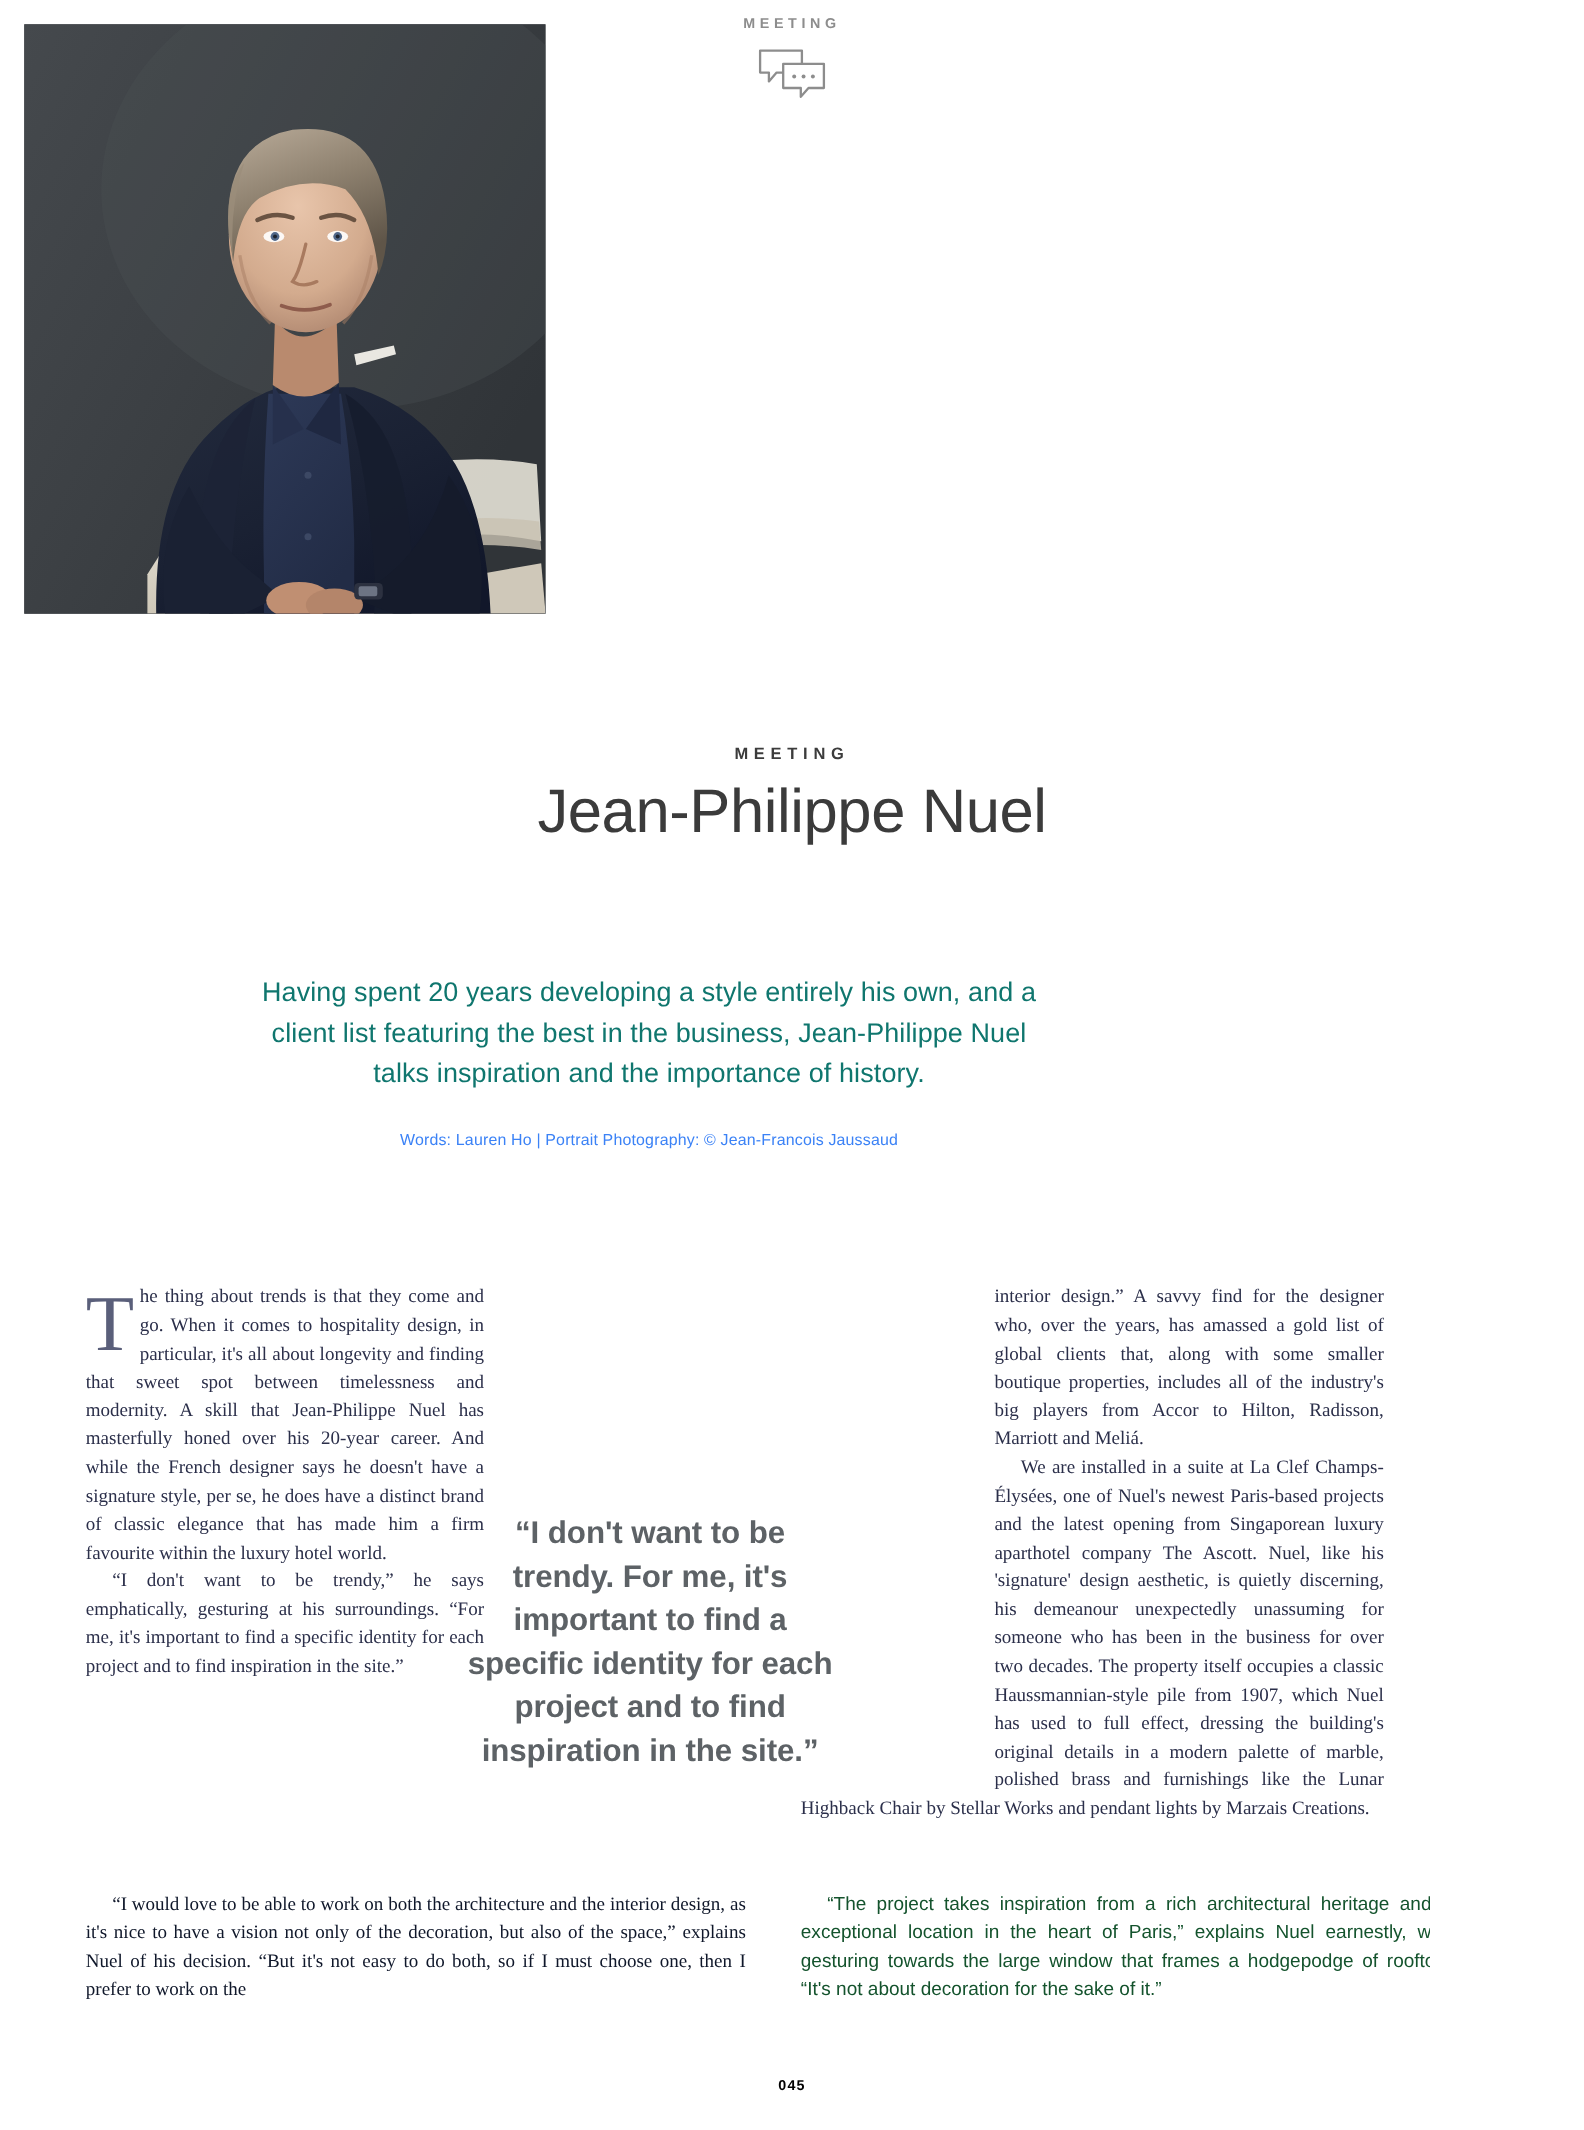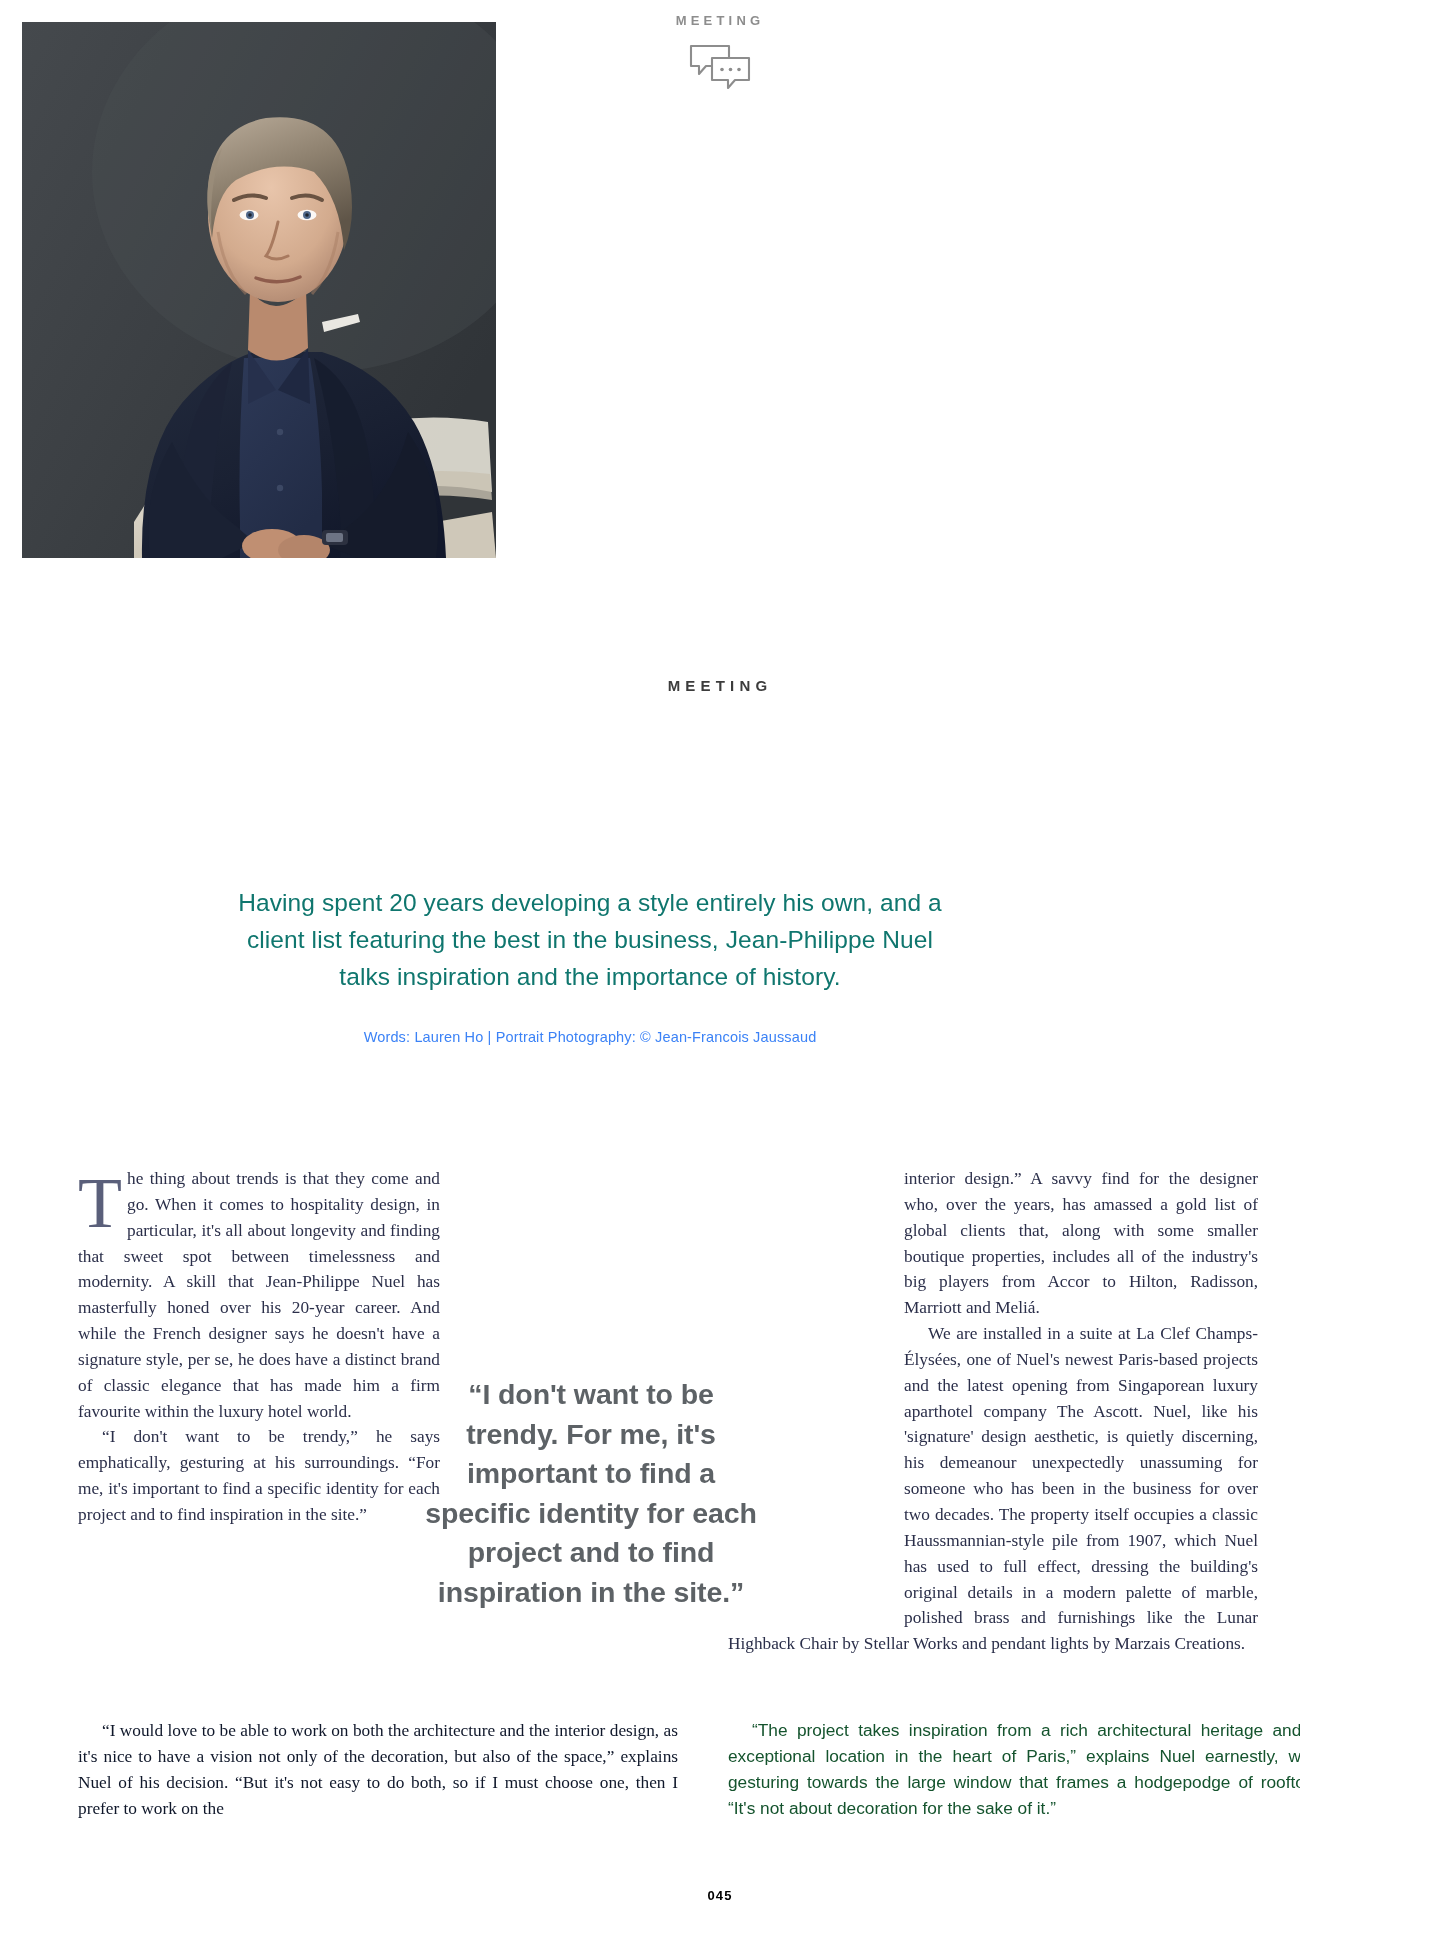--- a/index.html
+++ b/index.html
@@ -301,20 +301,21 @@
       <ellipse cx="250" cy="524" rx="30" ry="17" fill="#c08f72"></ellipse>
       <ellipse cx="282" cy="528" rx="26" ry="15" fill="#b4856a"></ellipse>
 
       <rect x="300" y="508" width="26" height="15" rx="4" fill="#2c3140"></rect>
       <rect x="304" y="511" width="17" height="9" rx="2" fill="#6d7484"></rect>
     </svg>
   </div>
 
   <div class="title-block">
     <div class="title-kicker">MEETING</div>
+    <div class="title-main">Jean-Philippe Nuel</div>
   </div>
 
   <div class="standfirst">Having spent 20 years developing a style entirely his own, and a client list featuring the best in the business, Jean-Philippe Nuel talks inspiration and the importance of history.</div>
 
   <div class="credits">Words: Lauren Ho | Portrait Photography: © Jean-Francois Jaussaud</div>
 
   <div class="body-area">
 
     <div class="col col-left">
         <span style="float: right; width: 168px; height: 294.047px; margin-top: 161px;"></span>

